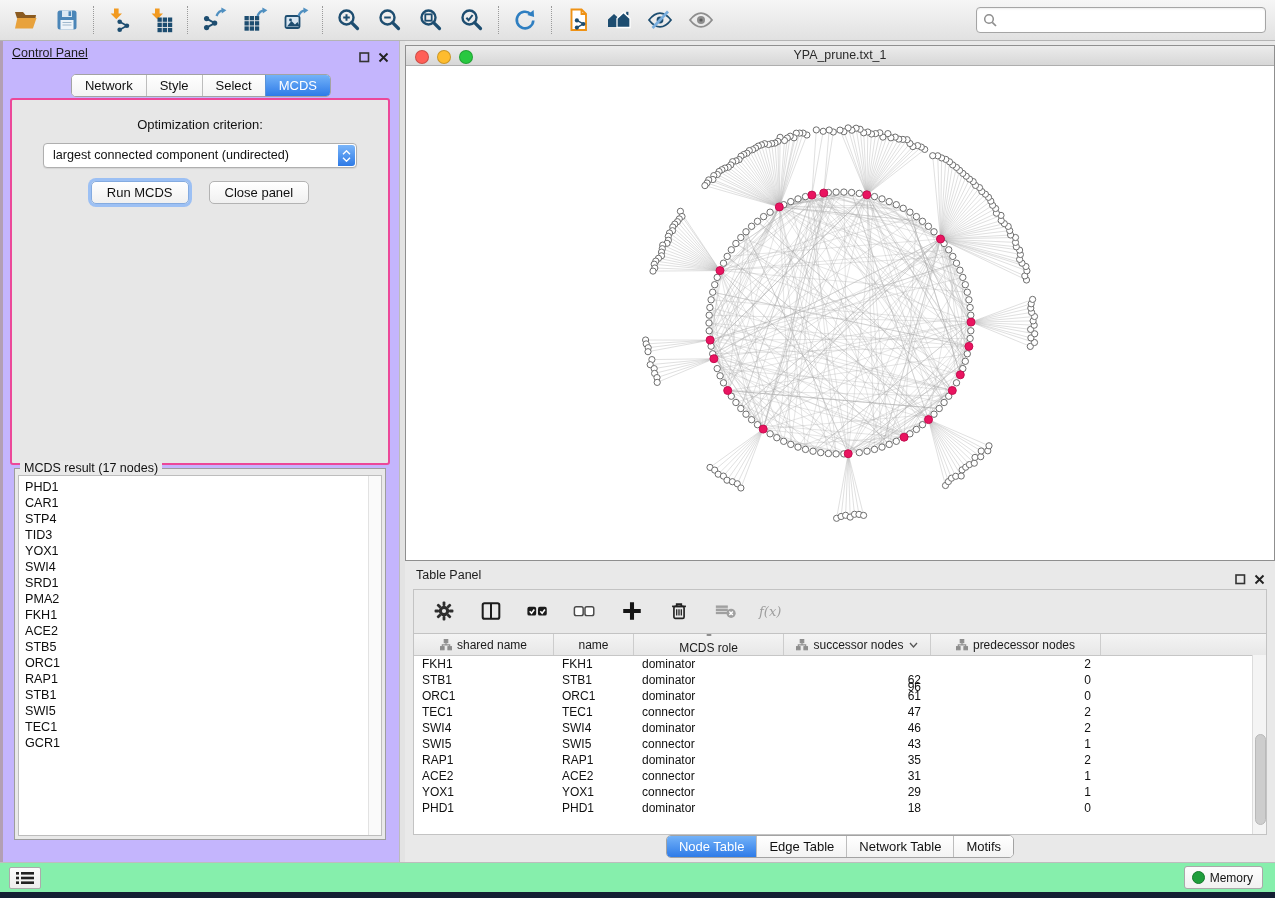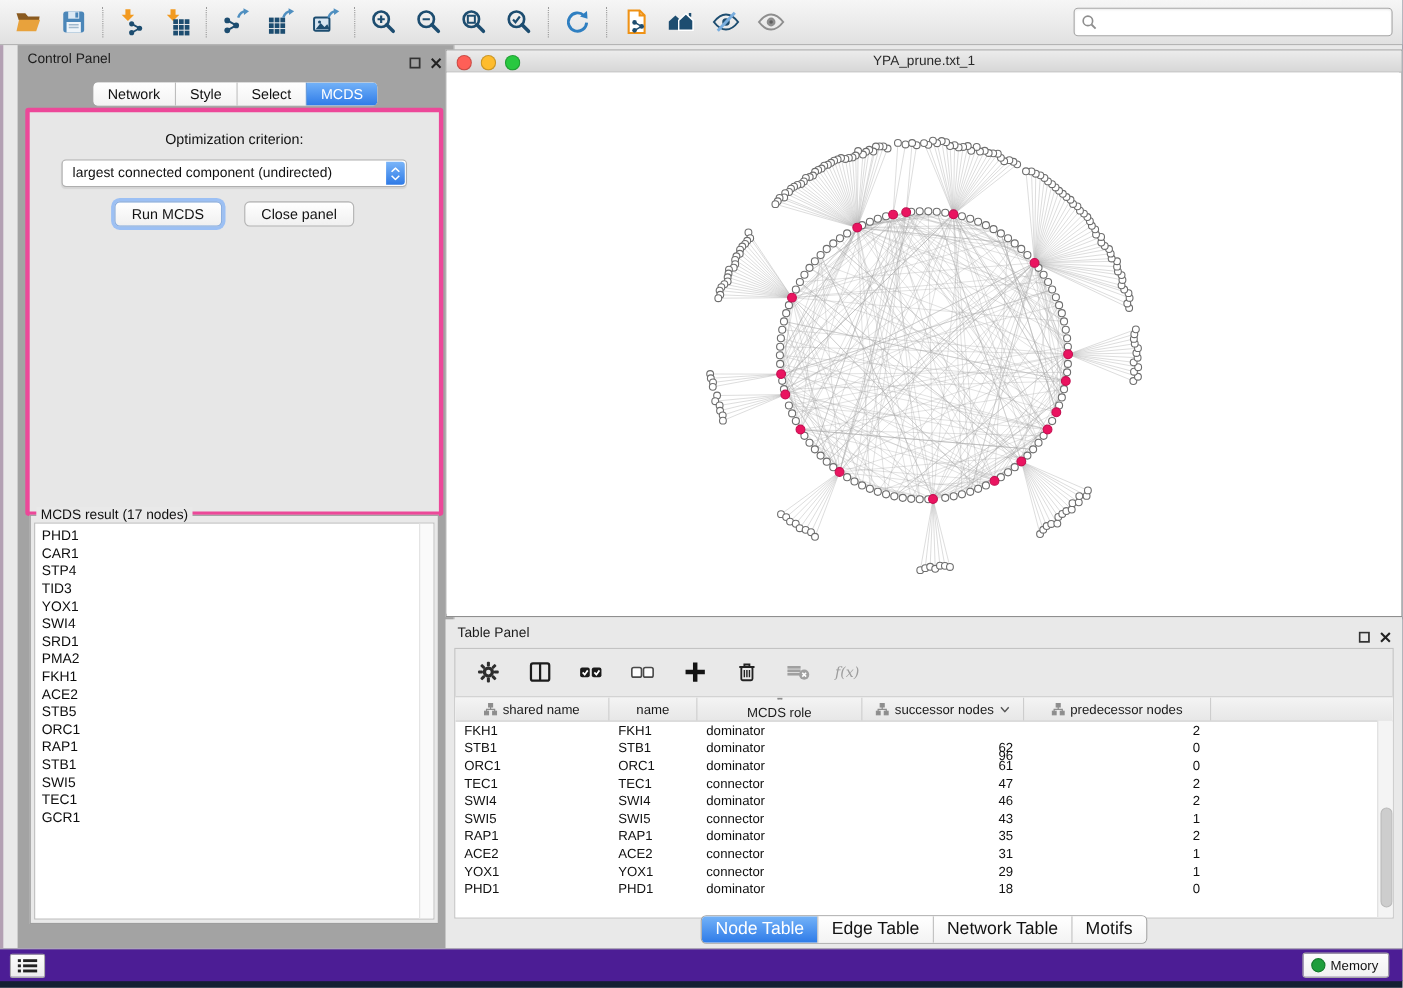--- a/index.html
+++ b/index.html
@@ -11,29 +11,29 @@
   .tb-sep{width:0;height:28px;border-left:1px dotted #9a9a9a;}
   .tb-ic{width:28px;height:28px;display:flex;align-items:center;justify-content:center;}
   .tb-ic svg{width:26px;height:26px;}
   .search-wrap{margin-left:auto;margin-right:9px;position:relative;width:288px;height:24px;background:#fff;border:1px solid #a5a5a5;border-radius:4px;box-shadow:inset 0 1px 2px rgba(0,0,0,.08);}
   .search-wrap .mag{position:absolute;left:6px;top:5px;}
   .search-wrap input{position:absolute;left:24px;top:2px;width:255px;height:18px;border:none;outline:none;font-size:12px;background:transparent;}
   
   .left-strip{position:absolute;left:0;top:41px;width:3px;height:821px;background:#b3a0b3;}
   .v-divider{position:absolute;left:400px;top:41px;width:5px;height:821px;background:#e3e3e3;}
   
-  .control-panel{position:absolute;left:16px;top:41px;width:396px;height:821px;background:#a3a3a3;border-right:1px solid #bcbcbc;}
+  .control-panel{position:absolute;left:3px;top:41px;width:396px;height:821px;background:#c4b5fd;border-right:1px solid #bcbcbc;text-decoration:underline;}
   .panel-title-row{height:24px;line-height:24px;font-size:12.5px;color:#1c1c1c;padding-left:9px;position:relative;}
   .panel-title-row .win-btns{position:absolute;right:10px;top:6px;display:flex;gap:8px;align-items:center;}
   .seg{display:flex;border:1px solid #a3a3a3;border-radius:5px;overflow:hidden;background:#fff;}
   .sg{padding:3px 13px;font-size:13px;color:#111;background:linear-gradient(#ffffff,#f3f3f3);border-left:1px solid #bdbdbd;white-space:nowrap;}
   .sg:first-child{border-left:none;}
   .sg.active{background:linear-gradient(#73b2f8,#2e7be8);color:#fff;border-left-color:#5a93d8;}
   .cp-tabs{position:absolute;top:33px;left:0;width:100%;display:flex;justify-content:center;}
-  .cp-box{position:absolute;top:57px;left:7px;right:9px;height:363px;border:4px solid #ec4899;border-radius:3px;background:#e7e7e7;}
+  .cp-box{position:absolute;top:57px;left:7px;right:9px;height:363px;border:2px solid #ec4899;border-radius:3px;background:#e7e7e7;}
   .opt-label{margin-top:17px;text-align:center;font-size:13px;color:#111;}
   .mac-select{position:relative;width:312px;height:23px;margin:11px auto 0;background:#fff;border:1px solid #afafaf;border-radius:4px;box-shadow:0 1px 1px rgba(0,0,0,.08);}
   .mac-select .val{position:absolute;left:9px;top:4px;font-size:12.6px;color:#111;white-space:nowrap;}
   .mac-select .stepper{position:absolute;right:1px;top:1px;bottom:1px;width:17px;background:linear-gradient(#7ab5f9,#2e7ae6);border-radius:0 3px 3px 0;display:flex;flex-direction:column;align-items:center;justify-content:center;gap:2px;}
   .btn-row{margin-top:13px;display:flex;justify-content:center;gap:20px;}
   .mac-btn{height:23px;padding:0 15px;background:linear-gradient(#ffffff,#f0f0f0);border:1px solid #b3b3b3;border-radius:5px;font-size:13px;line-height:21px;color:#111;}
   .mac-btn.focus{box-shadow:0 0 0 3px rgba(115,170,250,.65);border-color:#84abe0;}
   .fieldset{position:absolute;top:427px;left:11px;width:370px;height:370px;border:1px solid #9d9d9d;background:#e9e9e9;}
   .fieldset .legend{position:absolute;top:-8px;left:5px;background:#e9e9e9;padding:0 4px;font-size:12.5px;color:#111;}
   .list-box{position:absolute;left:3px;right:3px;top:6px;bottom:3px;background:#fff;border:1px solid #bdbdbd;overflow:hidden;}
@@ -57,23 +57,23 @@
   .tbl{position:absolute;left:0;right:0;top:43px;bottom:0;background:#fff;border-top:1px solid #c3c3c3;overflow:hidden;}
   .tbl-head{display:flex;height:21px;background:linear-gradient(#f4f4f4,#e7e7e7);border-bottom:1px solid #c6c6c6;}
   .th{display:flex;align-items:center;justify-content:center;gap:5px;font-size:12px;color:#1a1a1a;border-right:1px solid #cdcdcd;box-sizing:border-box;}
   .th:last-child{border-right:none;}
   .tr{display:flex;height:16px;}
   .td{font-size:12px;color:#111;box-sizing:border-box;padding:1px 10px 0 8px;white-space:nowrap;}
   .td.num{text-align:right;}
   .tbl-scroll{position:absolute;right:0;top:21px;bottom:0;width:13px;background:#f4f4f4;border-left:1px solid #dcdcdc;}
   .tbl-thumb{position:absolute;left:1.5px;width:9px;top:44%;height:50%;background:#cdcdcd;border:1px solid #b9b9b9;border-radius:6px;}
   .tp-tabs{position:absolute;bottom:4px;left:0;right:0;display:flex;justify-content:center;}
-  .tp-tabs .sg{font-size:16px;padding:3px 12px;}
+  .tp-tabs .sg{font-size:13px;padding:3px 12px;}
   
-  .status-bar{position:absolute;left:0;top:862px;width:1275px;height:29px;background:#4c1d95;border-top:1px solid #bdbdbd;}
+  .status-bar{position:absolute;left:0;top:862px;width:1275px;height:29px;background:#86efac;border-top:1px solid #bdbdbd;}
   .list-btn{position:absolute;left:9px;top:4px;width:30px;height:20px;border:1px solid #ababab;border-radius:2px;background:linear-gradient(#fcfcfc,#ededed);display:flex;align-items:center;justify-content:center;}
   .memory-btn{position:absolute;right:12px;top:3px;height:21px;border:1px solid #a9a9a9;border-radius:3px;background:linear-gradient(#fdfdfd,#f1f1f1);display:flex;align-items:center;gap:5px;padding:0 9px 0 7px;font-size:12px;color:#111;}
   .mem-dot{width:11px;height:11px;border-radius:50%;background:#1f9e3c;border:0.5px solid #157a2c;}
 </style>
 </head>
 <body>
 
 <svg width="0" height="0" style="position:absolute">
   <defs>
     <g id="g-share">

